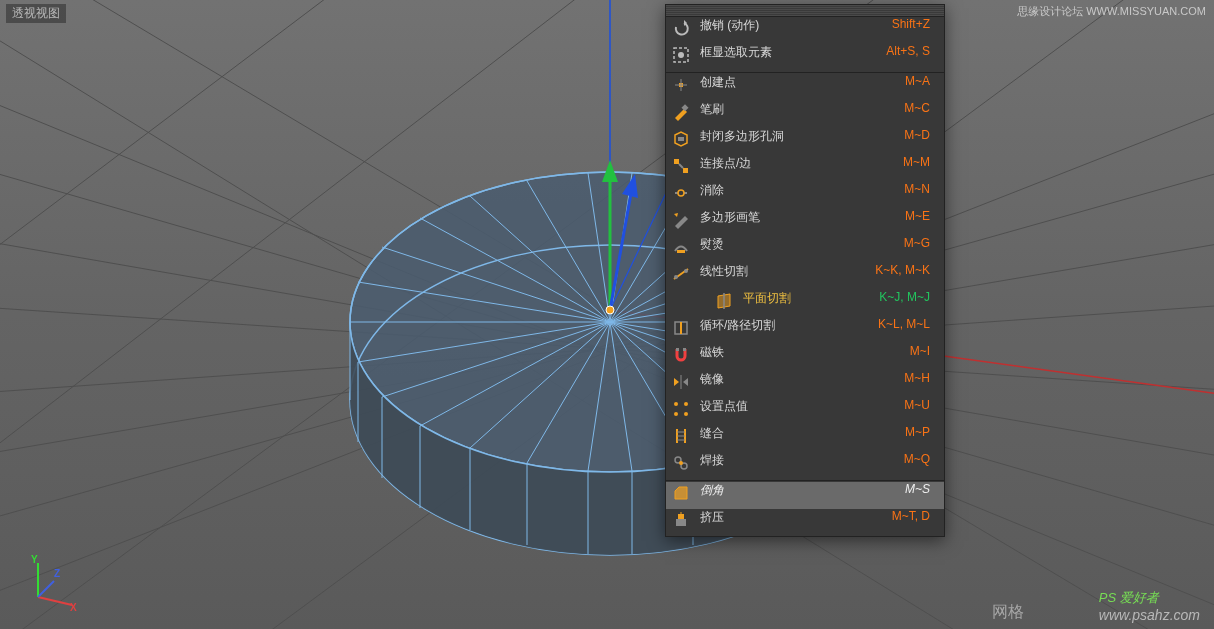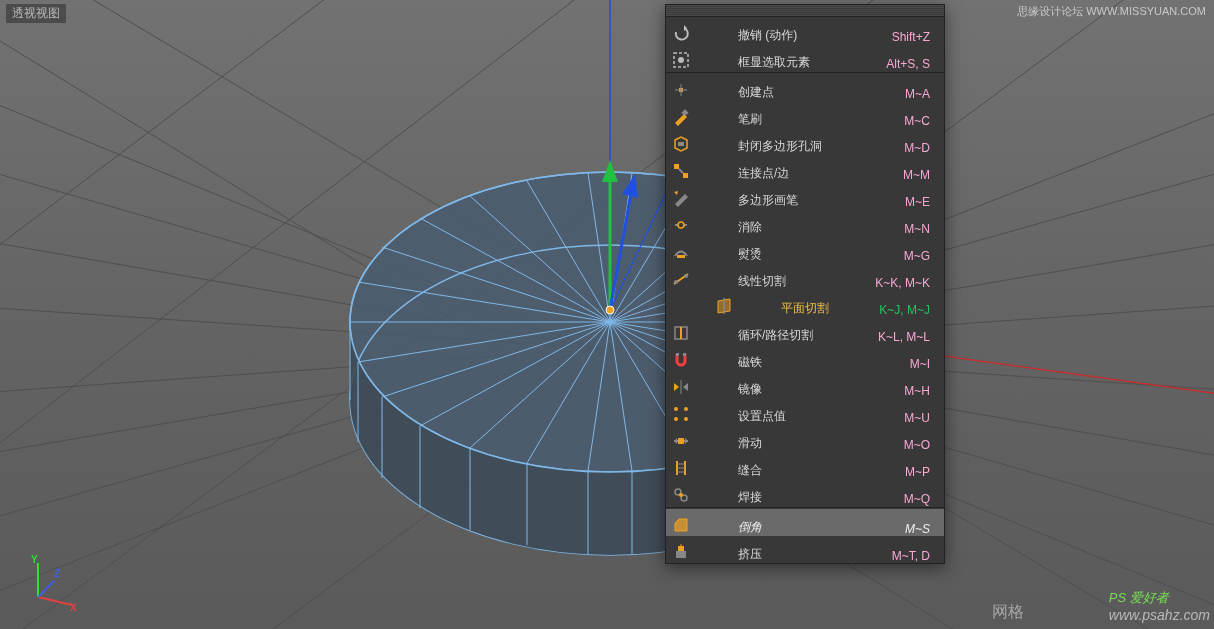--- a/index.html
+++ b/index.html
@@ -36,21 +36,21 @@
 .axis-gizmo svg { width: 56px; height: 56px; }
 .axis-label { font-size: 10px; font-weight: bold; }
 .watermark {
   position: absolute;
   top: 4px; right: 8px;
   color: #c8c8c8;
   font-size: 11px;
 }
 .watermark2 {
   position: absolute;
-  bottom: 6px; right: 4px;
+  bottom: 6px; right: 14px;
   color: #77dd55;
   font-size: 13px;
   font-style: italic;
 }
 .watermark2 .sub { color: #b8b8b8; font-size: 14px; display: block; text-align: right; }
 .net-label {
   position: absolute;
   bottom: 6px; right: 190px;
   color: #a6a6a6;
   font-size: 16px;
@@ -67,37 +67,36 @@
   height: 12px;
   background: repeating-linear-gradient(
     0deg,
     #4a4a4a 0px, #4a4a4a 1px,
     #3a3a3a 1px, #3a3a3a 2px
   );
   border-bottom: 1px solid #222;
 }
 .menu-item {
   display: flex;
-  align-items: flex-end;
+  align-items: flex-start;
   height: 27px;
   padding: 0 14px 0 4px;
   color: #d8d8d8;
   cursor: pointer;
-  gap: 38px;
 }
 .menu-item.highlighted { color: #f0c040; padding-left: 47px; }
 .menu-item.selected { background: #6a6a6a; color: #eee; font-style: italic; }
 .menu-icon {
   width: 22px; height: 22px;
   margin-right: 8px;
   display: flex; align-items: center; justify-content: center;
   flex-shrink: 0;
 }
 .menu-label { flex: 1; font-size: 12px; }
-.menu-shortcut { color: #f9a8d4; font-size: 12px; margin-left: 8px; }
+.menu-shortcut { color: #f97316; font-size: 12px; margin-left: 8px; }
 .menu-item.highlighted .menu-shortcut { color: #22c55e; }
 .menu-item.selected .menu-shortcut { color: #eee; }
 .menu-sep {
   height: 1px;
   background: #222;
   margin: 1px 0;
 }
 </style>
 </head>
 <body>
@@ -276,36 +275,36 @@
             <rect x="11" y="11" width="5" height="5" fill="#f0a020"></rect>
             <line x1="7" y1="7" x2="11" y2="11" stroke="#888" stroke-width="2"></line>
           </svg>
         </span>
         <span class="menu-label">连接点/边</span>
         <span class="menu-shortcut">M~M</span>
       </div>
       <div class="menu-item">
         <span class="menu-icon">
           <svg width="18" height="18" viewBox="0 0 18 18">
+            <line x1="3" y1="9" x2="15" y2="9" stroke="#888" stroke-width="2"></line>
+            <circle cx="9" cy="9" r="3" fill="#383838" stroke="#f0a020" stroke-width="1.5"></circle>
+          </svg>
+        </span>
+        <span class="menu-label">消除</span>
+        <span class="menu-shortcut">M~N</span>
+      </div>
+      <div class="menu-item">
+        <span class="menu-icon">
+          <svg width="18" height="18" viewBox="0 0 18 18">
             <path d="M3 15 L13 5 L16 8 L6 18 Z" fill="#888"></path>
             <polygon points="2,3 6,2 5,6" fill="#f0a020"></polygon>
           </svg>
         </span>
         <span class="menu-label">多边形画笔</span>
         <span class="menu-shortcut">M~E</span>
-      </div>
-      <div class="menu-item">
-        <span class="menu-icon">
-          <svg width="18" height="18" viewBox="0 0 18 18">
-            <line x1="3" y1="9" x2="15" y2="9" stroke="#888" stroke-width="2"></line>
-            <circle cx="9" cy="9" r="3" fill="#383838" stroke="#f0a020" stroke-width="1.5"></circle>
-          </svg>
-        </span>
-        <span class="menu-label">消除</span>
-        <span class="menu-shortcut">M~N</span>
       </div>
       <div class="menu-item">
         <span class="menu-icon">
           <svg width="18" height="18" viewBox="0 0 18 18">
             <path d="M3 13 Q9 4 15 13" fill="none" stroke="#888" stroke-width="2"></path>
             <rect x="5" y="12" width="8" height="3" fill="#f0a020"></rect>
           </svg>
         </span>
         <span class="menu-label">熨烫</span>
         <span class="menu-shortcut">M~G</span>
@@ -367,32 +366,20 @@
         <span class="menu-icon">
           <svg width="18" height="18" viewBox="0 0 18 18">
             <circle cx="4" cy="4" r="2" fill="#f0a020"></circle>
             <circle cx="14" cy="4" r="2" fill="#f0a020"></circle>
             <circle cx="4" cy="14" r="2" fill="#f0a020"></circle>
             <circle cx="14" cy="14" r="2" fill="#f0a020"></circle>
           </svg>
         </span>
         <span class="menu-label">设置点值</span>
         <span class="menu-shortcut">M~U</span>
-      </div>
-      <div class="menu-item">
-        <span class="menu-icon">
-          <svg width="18" height="18" viewBox="0 0 18 18">
-            <line x1="2" y1="9" x2="16" y2="9" stroke="#888" stroke-width="2"></line>
-            <rect x="6" y="6" width="6" height="6" fill="#f0a020"></rect>
-            <polygon points="2,9 5,6 5,12" fill="#888"></polygon>
-            <polygon points="16,9 13,6 13,12" fill="#888"></polygon>
-          </svg>
-        </span>
-        <span class="menu-label">滑动</span>
-        <span class="menu-shortcut">M~O</span>
       </div>
       <div class="menu-item">
         <span class="menu-icon">
           <svg width="18" height="18" viewBox="0 0 18 18">
             <line x1="5" y1="2" x2="5" y2="16" stroke="#f0a020" stroke-width="2"></line>
             <line x1="13" y1="2" x2="13" y2="16" stroke="#f0a020" stroke-width="2"></line>
             <line x1="5" y1="5" x2="13" y2="5" stroke="#888"></line>
             <line x1="5" y1="9" x2="13" y2="9" stroke="#888"></line>
             <line x1="5" y1="13" x2="13" y2="13" stroke="#888"></line>
           </svg>

